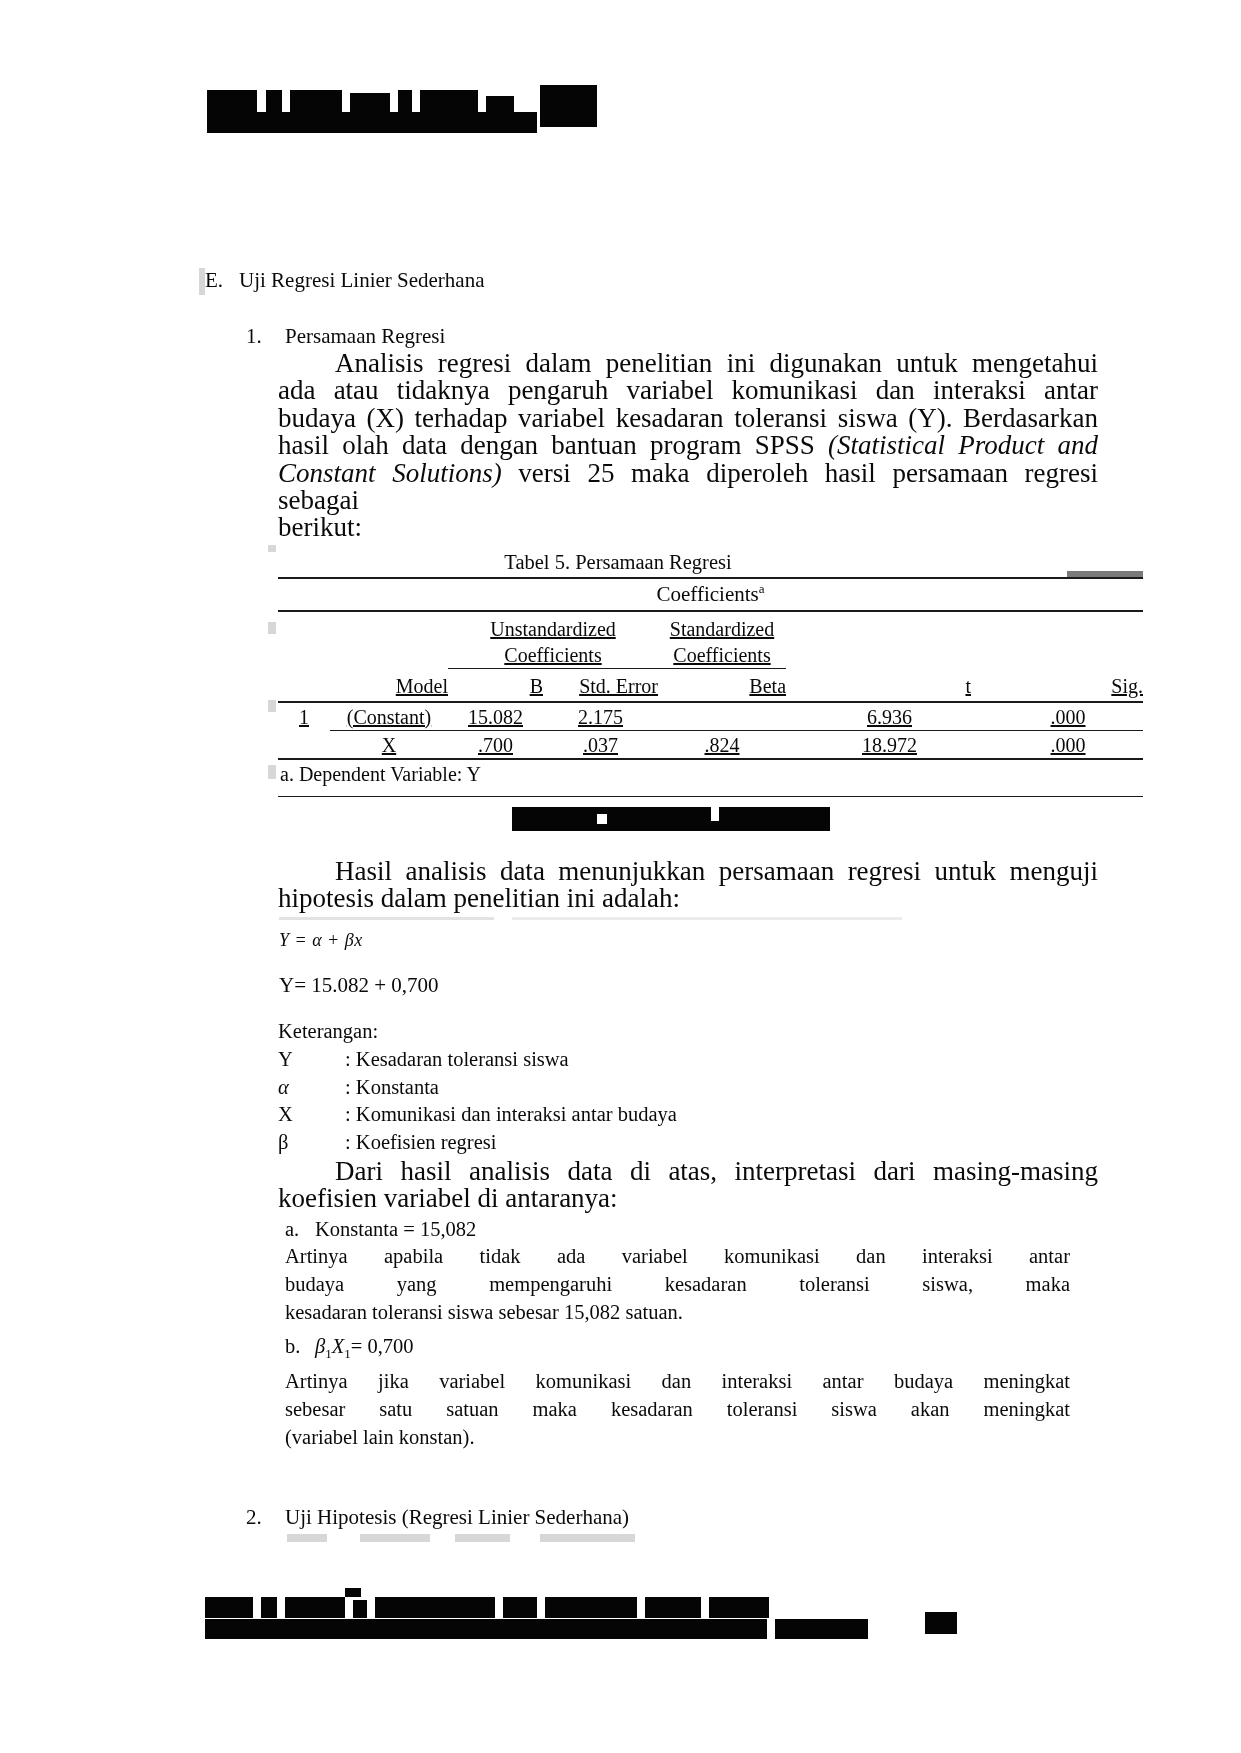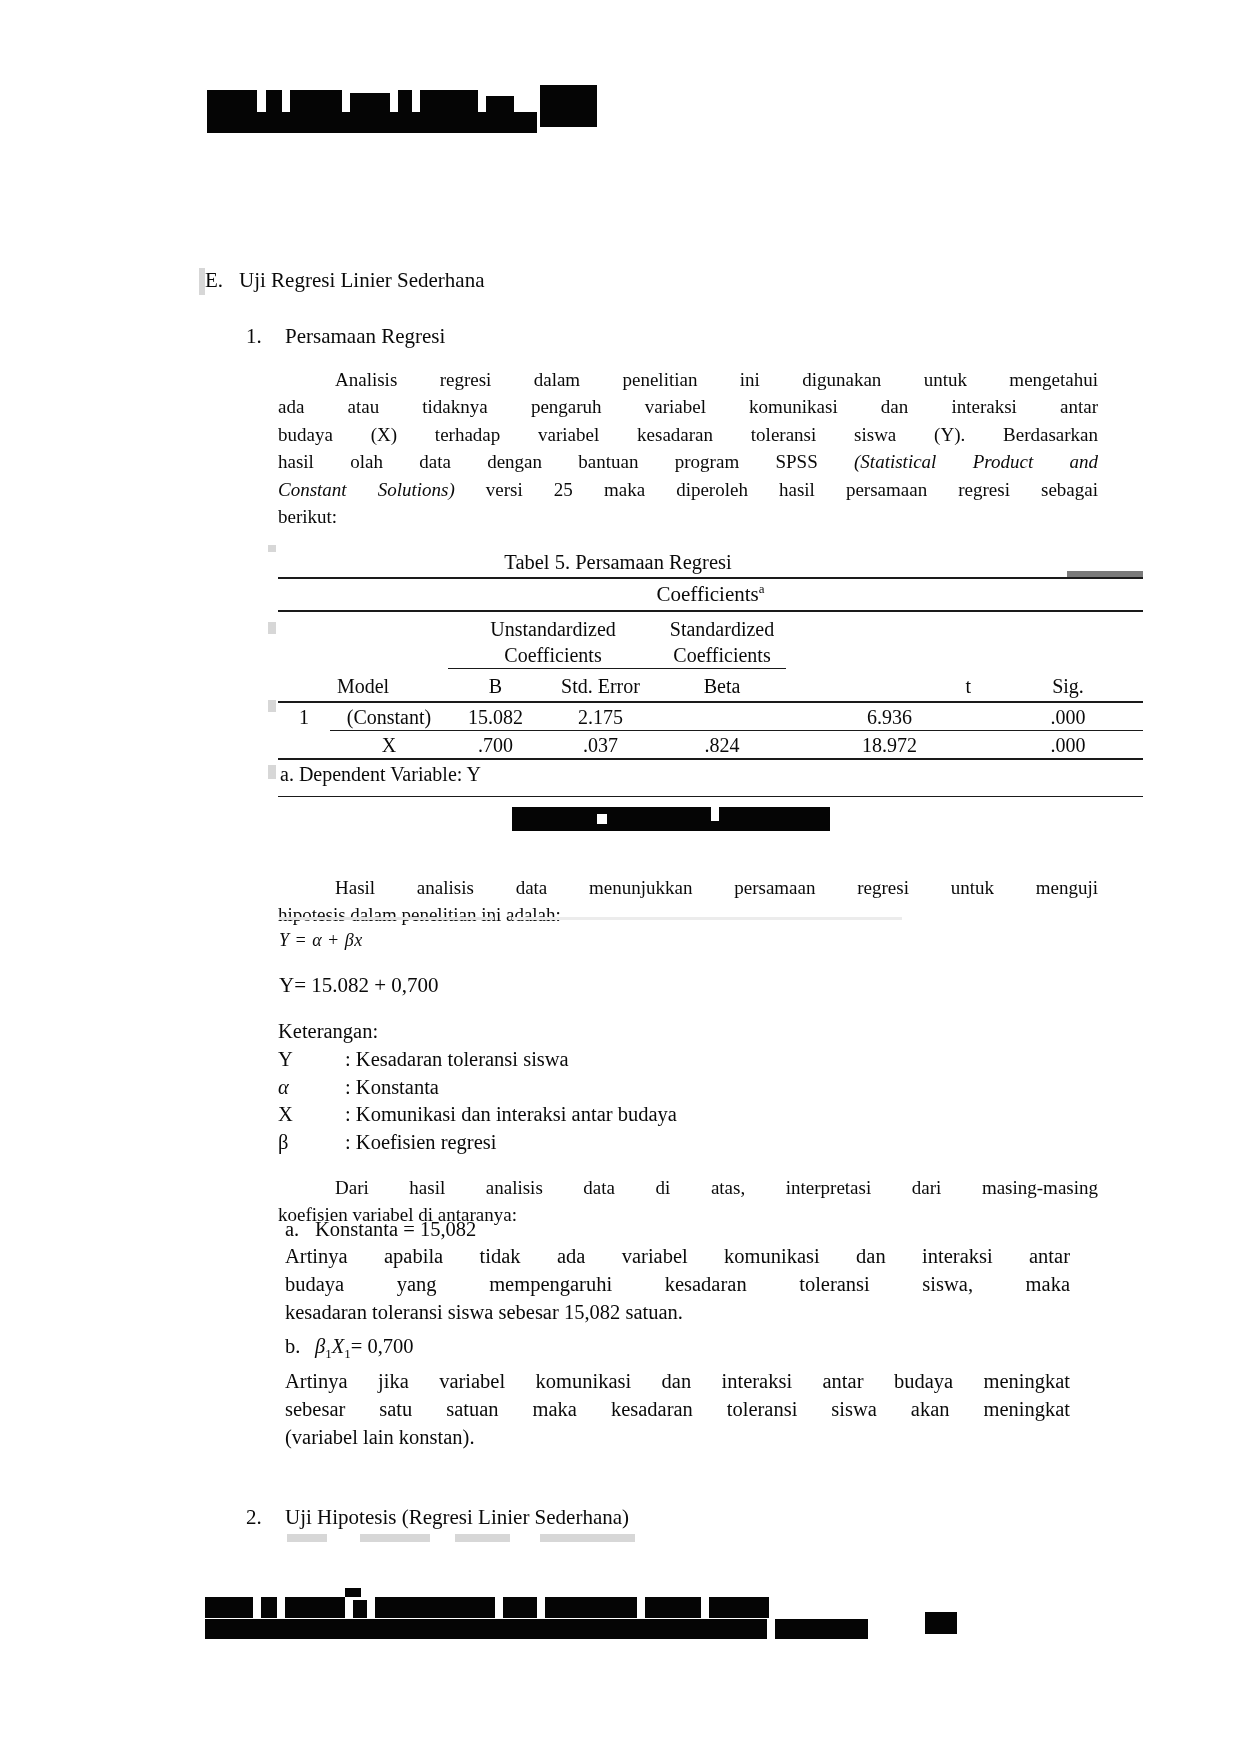--- a/index.html
+++ b/index.html
@@ -17,45 +17,45 @@
   .gray{background:#7a7a7a;}
   .ltgray{background:#d7d7d7;}
 
   
   .hrow{display:flex;font-size:21px;line-height:26px;}
   .hrow .lbl{flex:0 0 auto;}
   .sec-e .lbl{width:34px;}
   .item-num .lbl{width:39px;}
 
   
-  .para{font-size:19px;line-height:27.4px;margin-top:16px;}
+  .para{font-size:27px;line-height:27.4px;}
   .para div{min-height:27.4px;}
   .jline{text-align:justify;text-align-last:justify;}
   .lline{text-align:left;}
   .ind{text-indent:57px;}
   .it{font-style:italic;}
 
   
   .tcaption{font-size:20.5px;text-align:center;}
   .tablewrap{width:865px;font-size:20px;}
   .ttitle{
     border-top:2px solid #1a1a1a;
     border-bottom:2px solid #1a1a1a;
     text-align:center;font-weight:normal;font-size:21px;
     padding:2px 0 3px 0;
   }
   .ttitle sup{font-size:13px;}
   table.coef{border-collapse:collapse;width:865px;table-layout:fixed;}
   table.coef th,table.coef td{
     font-weight:normal;padding:0;margin:0;
-    overflow:visible;white-space:normal;
+    overflow:visible;white-space:normal;text-decoration:underline;
   }
   tr.grp th{vertical-align:bottom;text-align:center;line-height:26px;padding-top:4px;}
   th.grpcell{border-bottom:1.5px solid #1a1a1a;}
-  tr.cols th{border-bottom:2.5px solid #1a1a1a;text-align:center;line-height:30px;height:32px;vertical-align:bottom;}
+  tr.cols th{border-bottom:2.5px solid #1a1a1a;text-align:right;line-height:30px;height:32px;vertical-align:bottom;}
   tr.cols th.tcol, td.tcol{text-align:right;padding-right:22px;}
   tr.r1 td,tr.r2 td{text-align:center;line-height:26px;height:27px;vertical-align:middle;}
   tr.r1 td.rule{border-bottom:1.5px solid #1a1a1a;}
   tr.r2 td{border-bottom:2.5px solid #1a1a1a;}
   .tfoot{
     border-bottom:1.5px solid #1a1a1a;
     font-size:20px;line-height:27px;padding:1px 0 8px 2px;
   }
 
   

